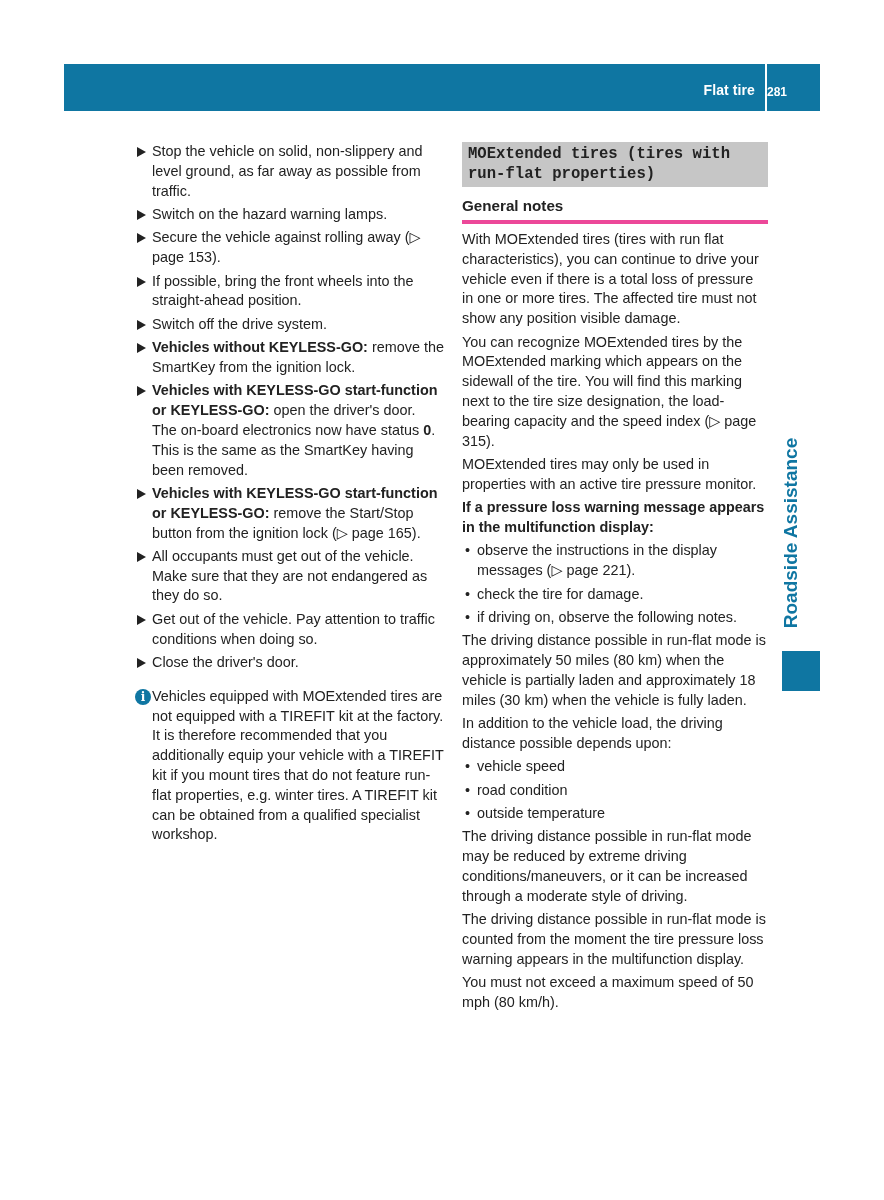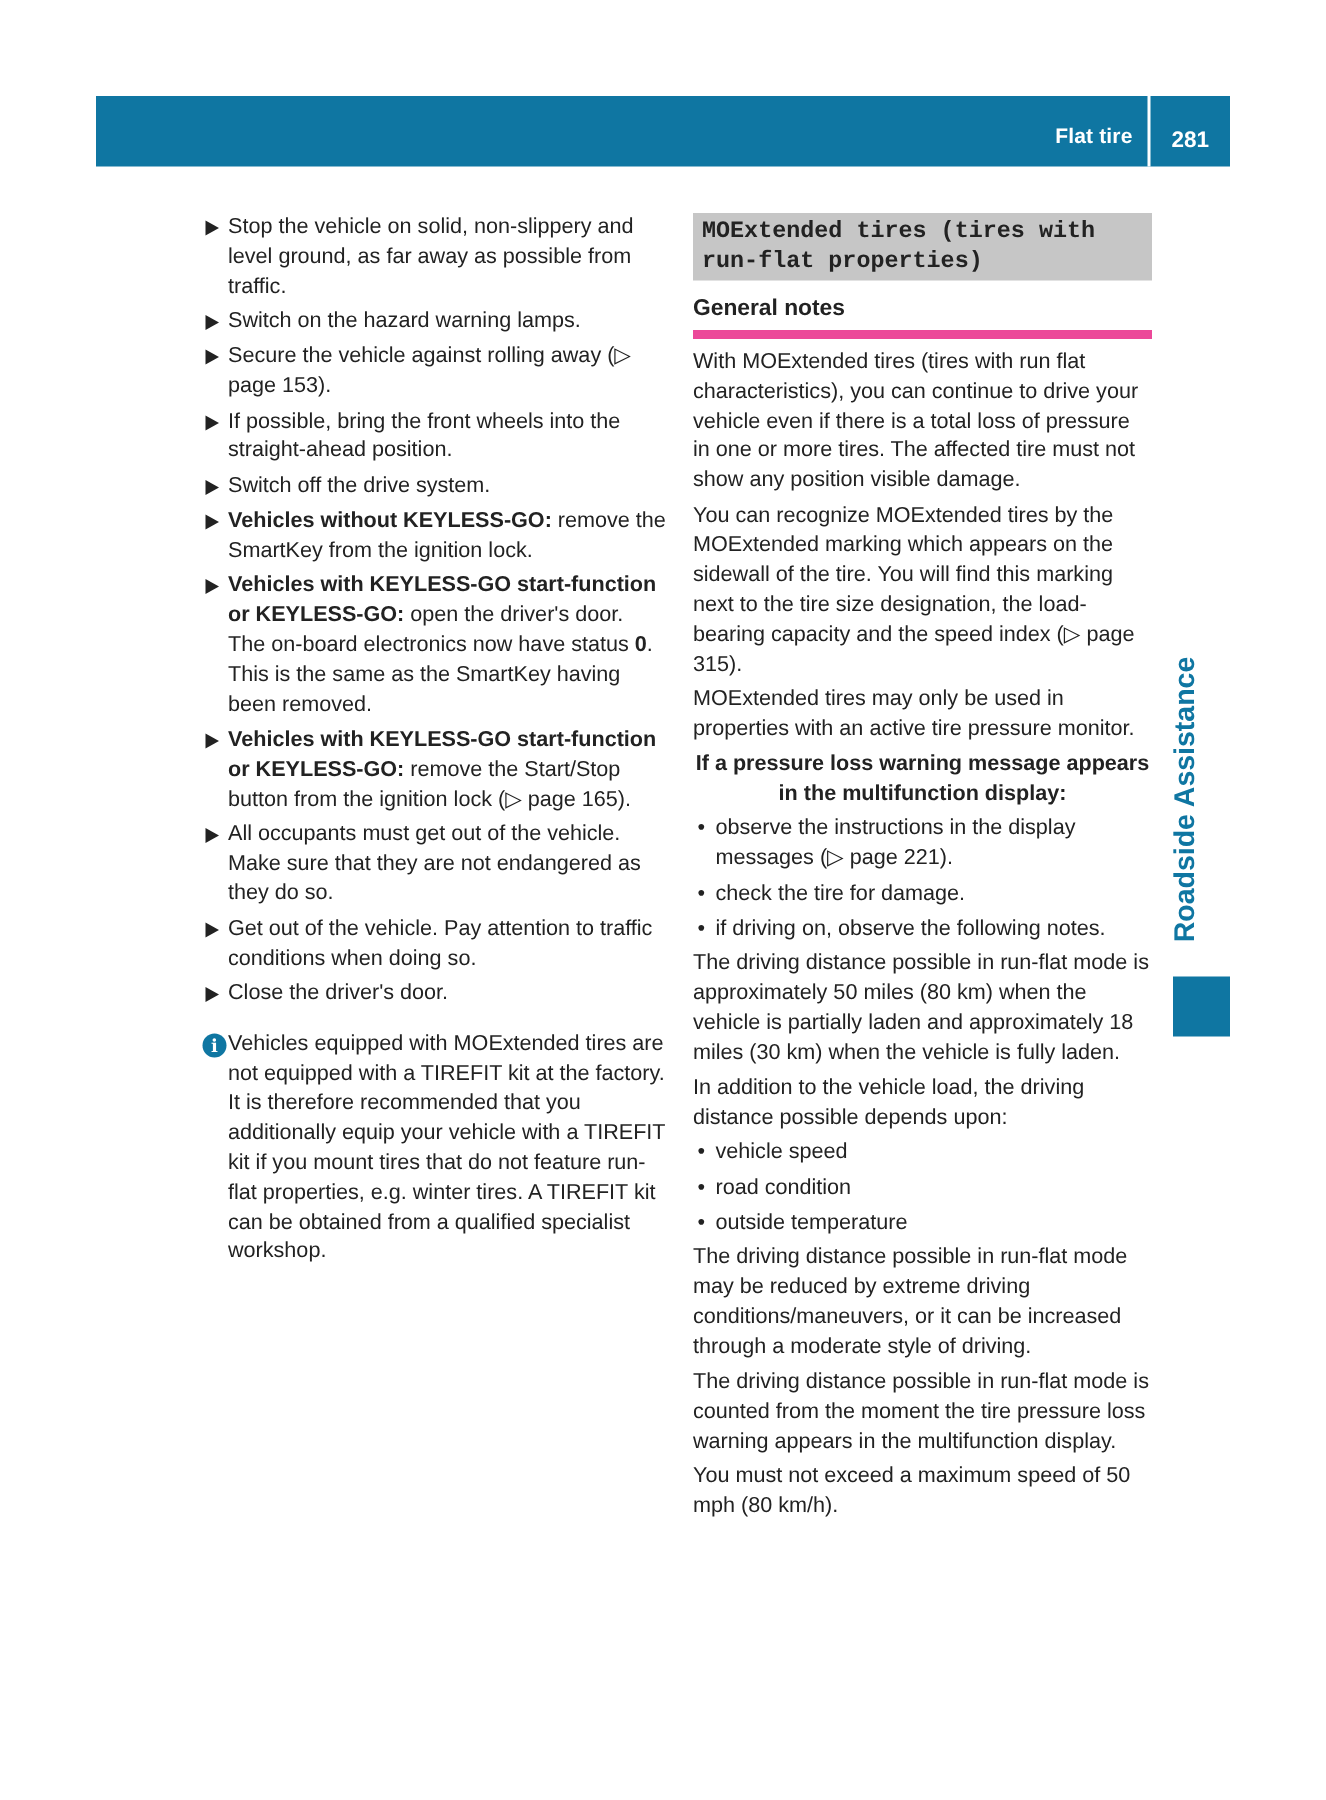--- a/index.html
+++ b/index.html
@@ -1,34 +1,34 @@
 <!DOCTYPE html>
 <html><head>
 <meta charset="utf-8">
 <style>
   html, body { margin: 0; padding: 0; background: #ffffff; }
   body { width: 884px; height: 1200px; position: relative; overflow: hidden;
          font-family: "Liberation Sans", "DejaVu Sans", sans-serif; color: #222; }
   .header-bar { position: absolute; left: 64px; top: 64px; width: 756px; height: 47px; background: #0f76a2; }
   .header-title { position: absolute; right: 65px; top: 18px; font-size: 14px; font-weight: bold; color: #fff; letter-spacing: 0.1px; }
   .header-divider { position: absolute; right: 53px; top: 0; width: 2px; height: 47px; background: #fff; }
-  .header-page { position: absolute; right: 0; top: 21px; width: 53px; text-align: center; font-size: 15px; font-weight: bold; color: #fff; }
+  .header-page { position: absolute; right: 0; top: 21px; width: 53px; font-size: 12px; font-weight: bold; color: #fff; }
   .col { position: absolute; font-size: 14.4px; line-height: 19.8px; }
   .col-left { left: 136px; top: 142px; width: 310px; }
   .col-right { left: 462px; top: 142px; width: 306px; }
   .step { position: relative; padding-left: 16px; margin-bottom: 3.6px; }
   .step .arrow { position: absolute; left: 1px; top: 5px; width: 0; height: 0;
                  border-left: 9px solid #222; border-top: 5px solid transparent; border-bottom: 5px solid transparent; }
-  .step b, .bold { font-weight: bold; text-align: center; }
+  .step b, .bold { font-weight: bold; }
   .note { position: relative; padding-left: 16px; margin-top: 14px; }
   .note .info-icon { position: absolute; left: -1px; top: 2px; width: 16px; height: 16px; border-radius: 50%;
                      background: #0f76a2; color: #fff; font-size: 12px; line-height: 16px; text-align: center; font-weight: bold;
                      font-family: "DejaVu Serif", serif; }
   .section-head { background: #c6c6c6; font-weight: bold; font-size: 15.6px; line-height: 20px; padding: 2px 6px 3px 6px; margin-bottom: 9px; font-family: Liberation Mono, monospace; }
-  .sub-head { font-weight: bold; font-size: 15.2px; line-height: 20px; padding-bottom: 4px; border-bottom: 6px solid #ec4899; margin-bottom: 6px; }
+  .sub-head { font-weight: bold; font-size: 15.2px; line-height: 20px; padding-bottom: 4px; border-bottom: 4px solid #ec4899; margin-bottom: 6px; }
   .para { margin-bottom: 3.6px; }
   .bullet { position: relative; padding-left: 15px; margin-bottom: 3.6px; }
   .bullet .dot { position: absolute; left: 3px; top: 0; }
   .side-tab-text { position: absolute; left: 771px; top: 425px; width: 40px; height: 216px; }
   .side-tab-text span { position: absolute; left: 50%; top: 50%; transform: translate(-50%, -50%) rotate(-90deg); white-space: nowrap;
                         font-size: 19px; font-weight: bold; color: #0f76a2; }
   .side-tab-block { position: absolute; left: 782px; top: 651px; width: 38px; height: 40px; background: #0f76a2; }
 </style>
 </head>
 <body>

